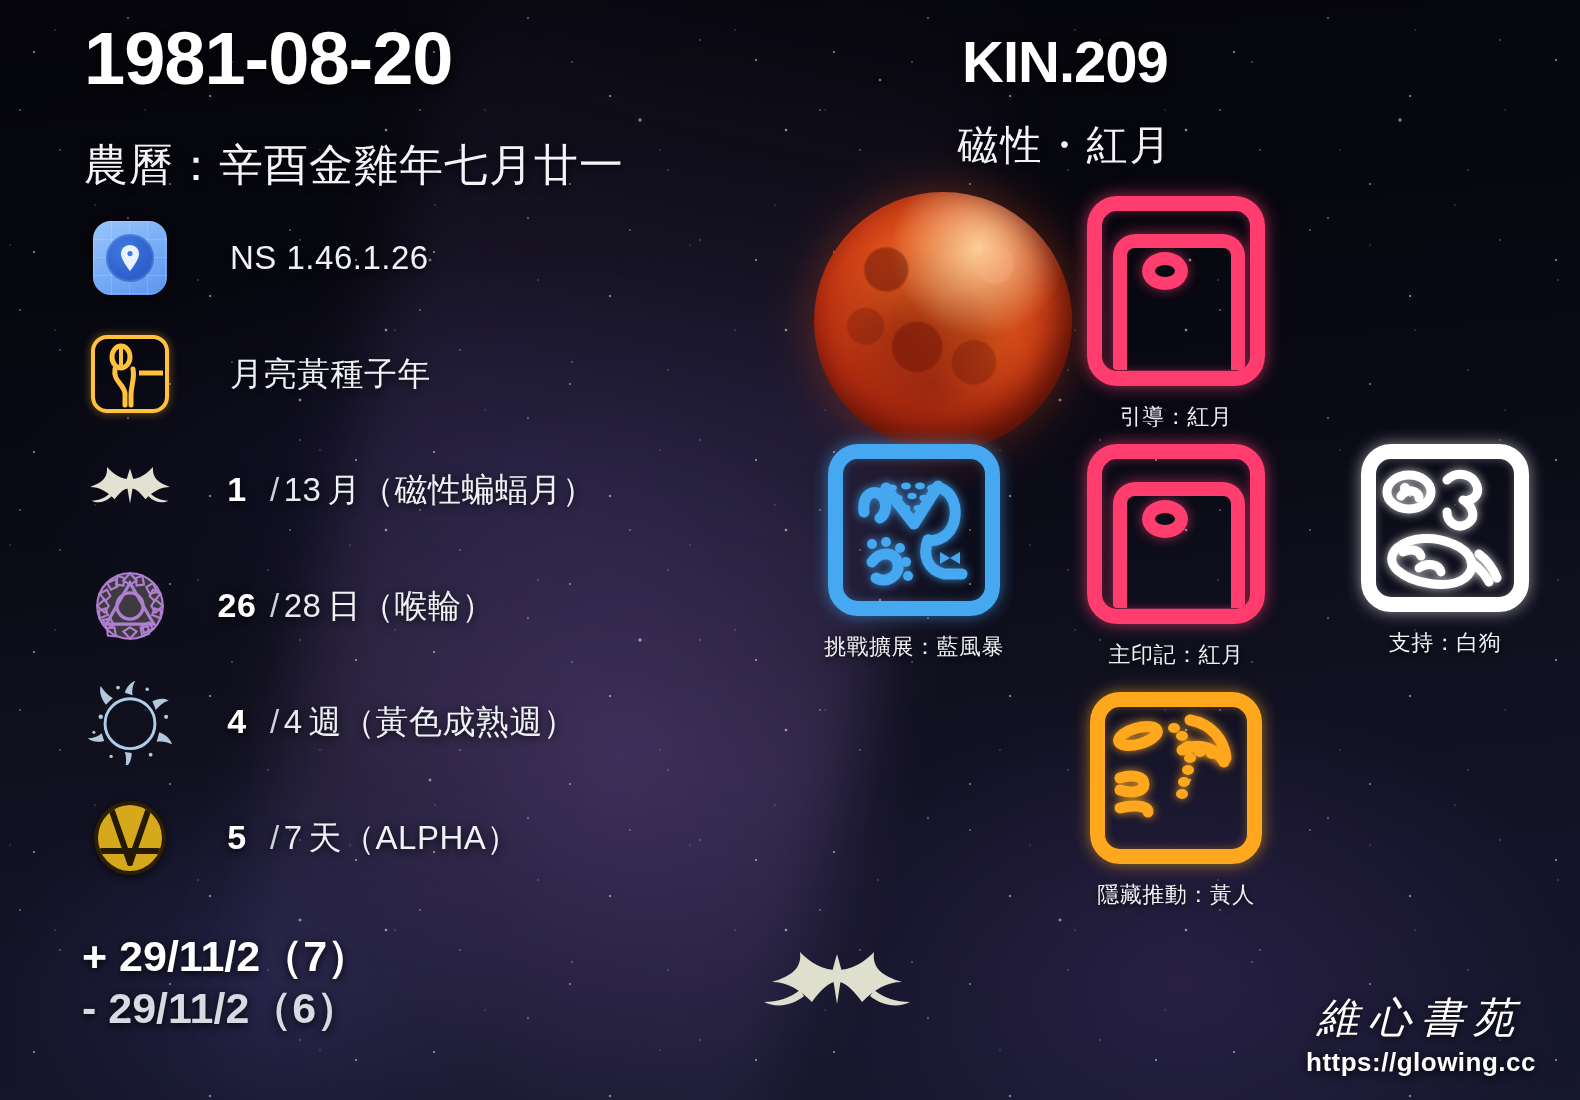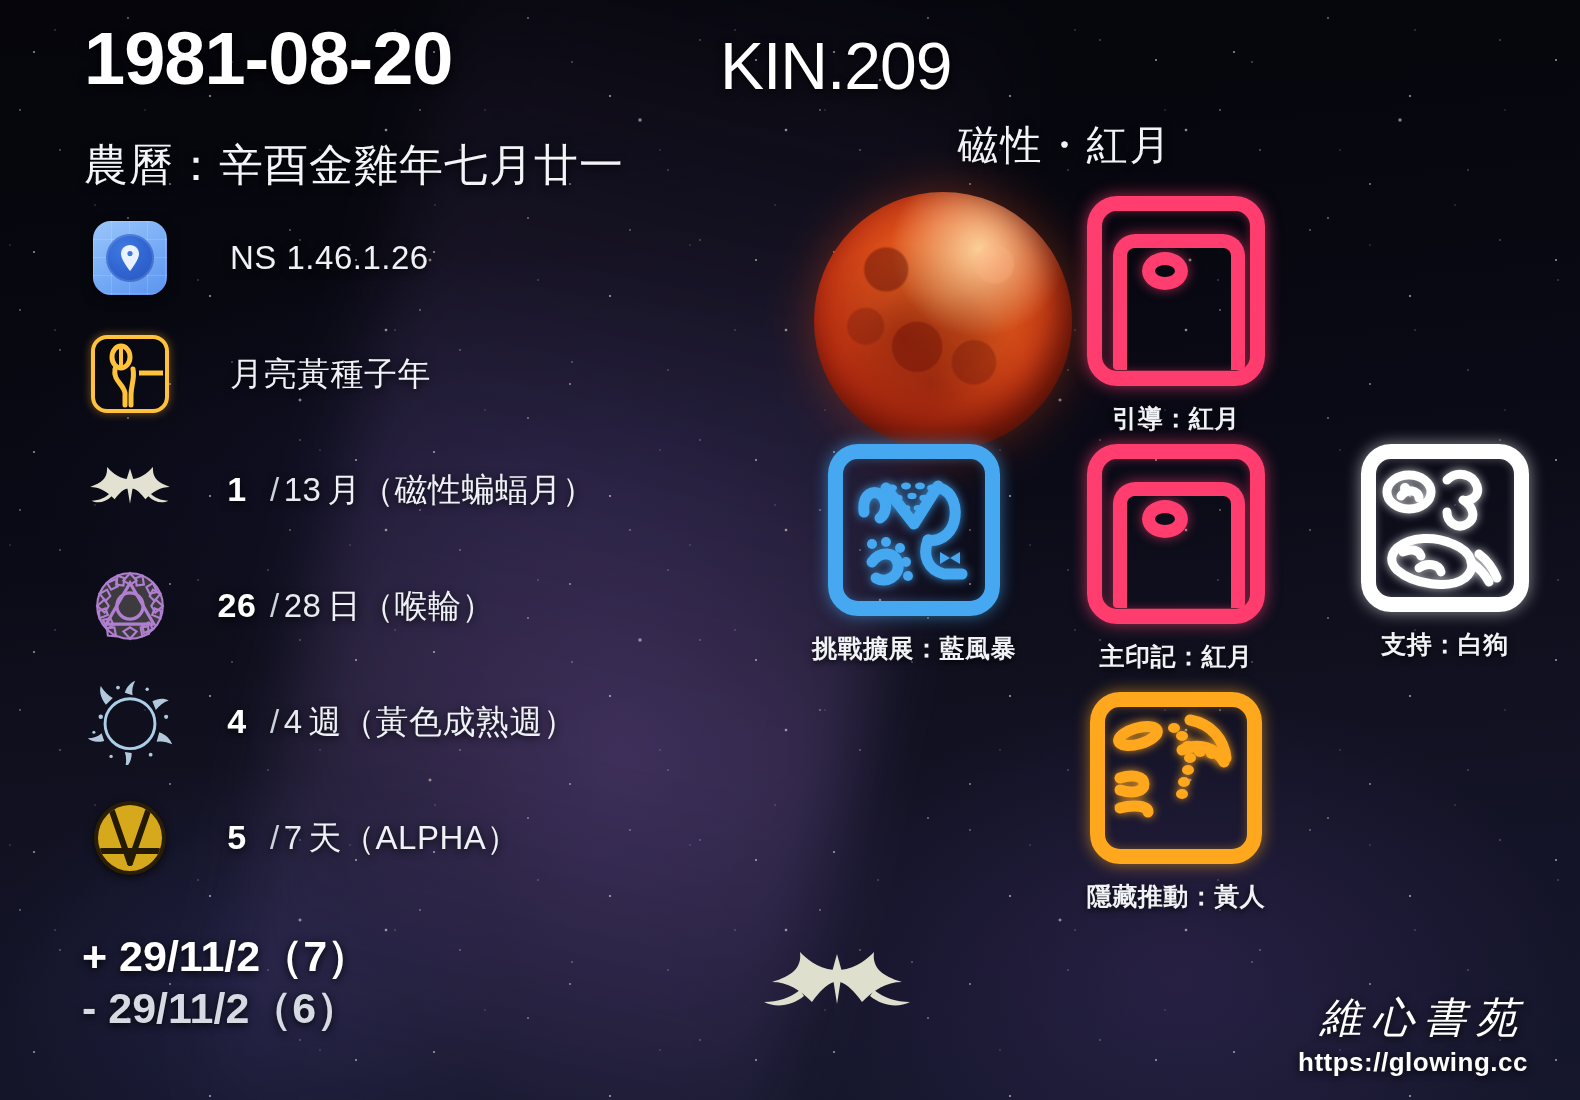--- a/index.html
+++ b/index.html
@@ -122,22 +122,22 @@
   }
 
   .plusminus{ position:absolute; left:82px; top:930px; }
   .pm-line{ font-size:43px; font-weight:bold; letter-spacing:0px; line-height:1.22; white-space:nowrap; text-shadow:0 2px 8px rgba(0,0,0,.9); }
   .pm-line.plus{ color:#ffffff; }
   .pm-line.minus{ color:#d6dae2; }
 
   
   .right{ position:absolute; left:720px; top:0; width:860px; height:1100px; }
   .kin{
-    position:absolute; left:0; right:170px; top:28px; text-align:left;
-    font-size:66px; font-weight:normal; letter-spacing:-1px; color:#fff;
+    position:absolute; left:0; right:170px; top:28px; text-align:center;
+    font-size:58px; font-weight:bold; letter-spacing:-1px; color:#fff;
     text-shadow:0 2px 10px rgba(0,0,0,.9);
   }
   .kin-sub{
     position:absolute; left:0; right:170px; top:118px; text-align:center;
     font-size:41px; font-weight:300; letter-spacing:2px; color:#f1f3f7;
     text-shadow:0 2px 8px rgba(0,0,0,.9);
   }
 
   .moon{
     position:absolute; left:94px; top:192px; width:258px; height:258px; border-radius:50%;
@@ -155,21 +155,21 @@
     background:
       radial-gradient(circle at 28% 30%, rgba(90,15,8,.45) 0 8%, transparent 9%),
       radial-gradient(circle at 70% 28%, rgba(255,180,140,.28) 0 7%, transparent 8%),
       radial-gradient(circle at 40% 60%, rgba(95,14,6,.38) 0 11%, transparent 12%),
       radial-gradient(circle at 62% 66%, rgba(90,16,8,.3) 0 9%, transparent 10%),
       radial-gradient(circle at 20% 52%, rgba(100,20,10,.3) 0 7%, transparent 8%);
   }
 
   .glyph-cell{ position:absolute; text-align:center; }
   .glyph-label{
-    font-size:25px; font-weight:700; color:#f0f2f6; letter-spacing:.5px; white-space:nowrap;
+    font-size:22px; font-weight:400; color:#f0f2f6; letter-spacing:.5px; white-space:nowrap;
     text-shadow:0 2px 7px rgba(0,0,0,.9);
   }
   .gbox{ position:relative; margin:0 auto; }
 
   
   .frame{
     position:absolute; inset:0; border-radius:30px;
     border-style:solid; border-width:15px;
     background:transparent;
   }
@@ -190,21 +190,21 @@
     margin-left:-34px; border-radius:50%;
     border:13px solid #FF3D6E; box-shadow:0 0 12px rgba(255,61,110,.6);
   }
 
   .footer-wave{ position:absolute; left:742px; top:950px; width:190px; height:66px; }
   .foot-txt{ position:absolute; left:950px; top:952px; }
   .foot-line{
     font-size:31px; font-weight:300; color:#eef1f6; letter-spacing:1px; line-height:1.45; white-space:nowrap;
     text-shadow:0 2px 8px rgba(0,0,0,.9);
   }
-  .brand{ position:absolute; right:52px; bottom:22px; text-align:right; }
+  .brand{ position:absolute; right:44px; bottom:22px; text-align:center; }
   .brand-cn{
     font-family:"Liberation Serif","DejaVu Serif",serif;
     font-size:42px; color:#ffffff; letter-spacing:10px; font-style:italic; font-weight:300;
     text-shadow:0 2px 9px rgba(0,0,0,.9); line-height:1.1;
   }
   .brand-url{
     font-size:26px; font-weight:bold; color:#ffffff; letter-spacing:.5px; margin-top:6px;
     text-shadow:0 2px 8px rgba(0,0,0,.95);
   }
 </style>

